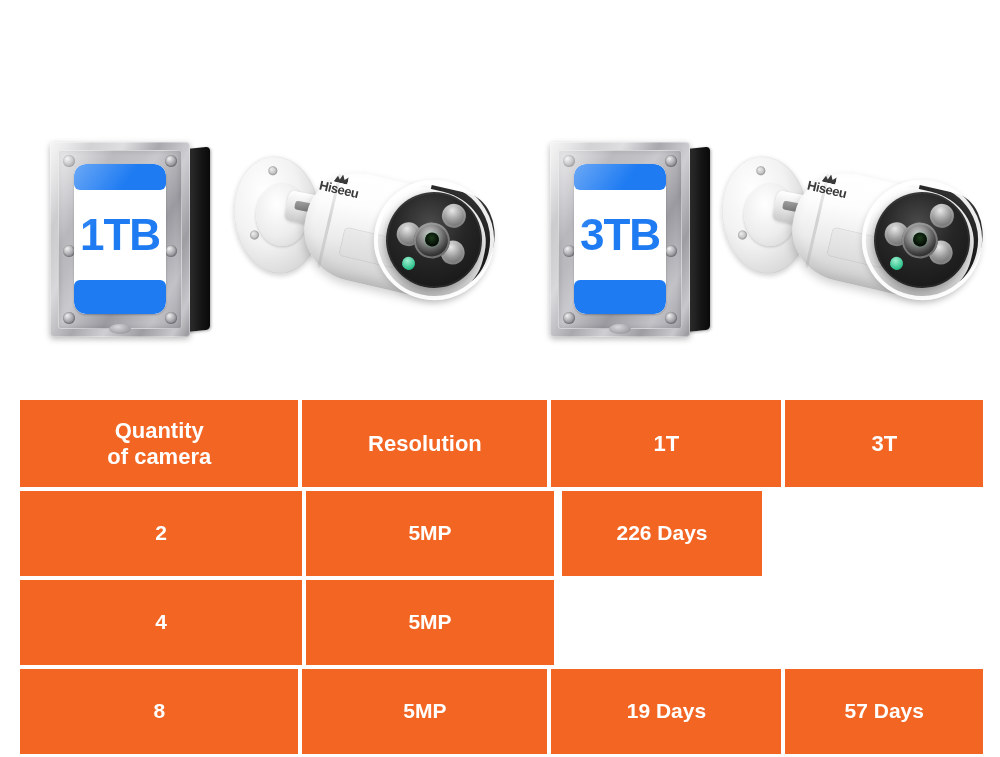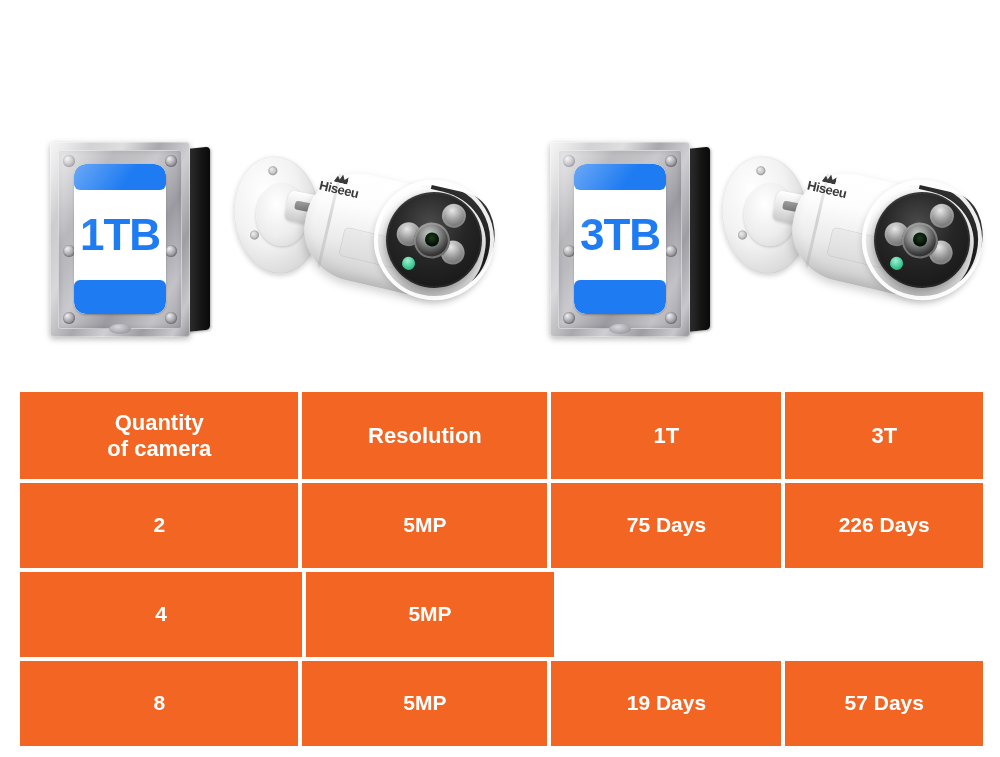--- a/index.html
+++ b/index.html
@@ -203,21 +203,21 @@
     position:absolute; left: 146px; top: 40px; width: 120px; height: 120px;
     border-radius:50%;
     border: 4px solid rgba(255,255,255,.92);
     transform: rotate(13deg);
     box-shadow: 0 2px 6px rgba(0,0,0,.15);
     pointer-events:none;
   }
 
   
   .table {
-    position: absolute; left: 20px; top: 392px; width: 963px; height: 342px;
+    position: absolute; left: 20px; top: 400px; width: 963px; height: 342px;
     display: flex; flex-direction: column;
     background: #ffffff;
   }
   .trow { display: flex; flex: 0 0 auto; }
   .trow.head { height: 87px; }
   .trow.body { height: 85px; }
   .tcell {
     background: #f26522;
     color: #ffffff;
     display: flex; align-items: center; justify-content: center;
@@ -348,21 +348,20 @@
       <div class="tcell c3">3T</div>
     </div>
 
     <div class="gutter-h"></div>
 
     <div class="trow body">
       <div class="tcell c0">2</div>
       <div class="gutter-v"></div>
       <div class="tcell c1">5MP</div>
       <div class="gutter-v"></div>
-      <div class="tcell c2">75 Days</div>
       <div class="gutter-v"></div>
       <div class="tcell c3">226 Days</div>
     </div>
 
     <div class="gutter-h"></div>
 
     <div class="trow body">
       <div class="tcell c0">4</div>
       <div class="gutter-v"></div>
       <div class="tcell c1">5MP</div>

